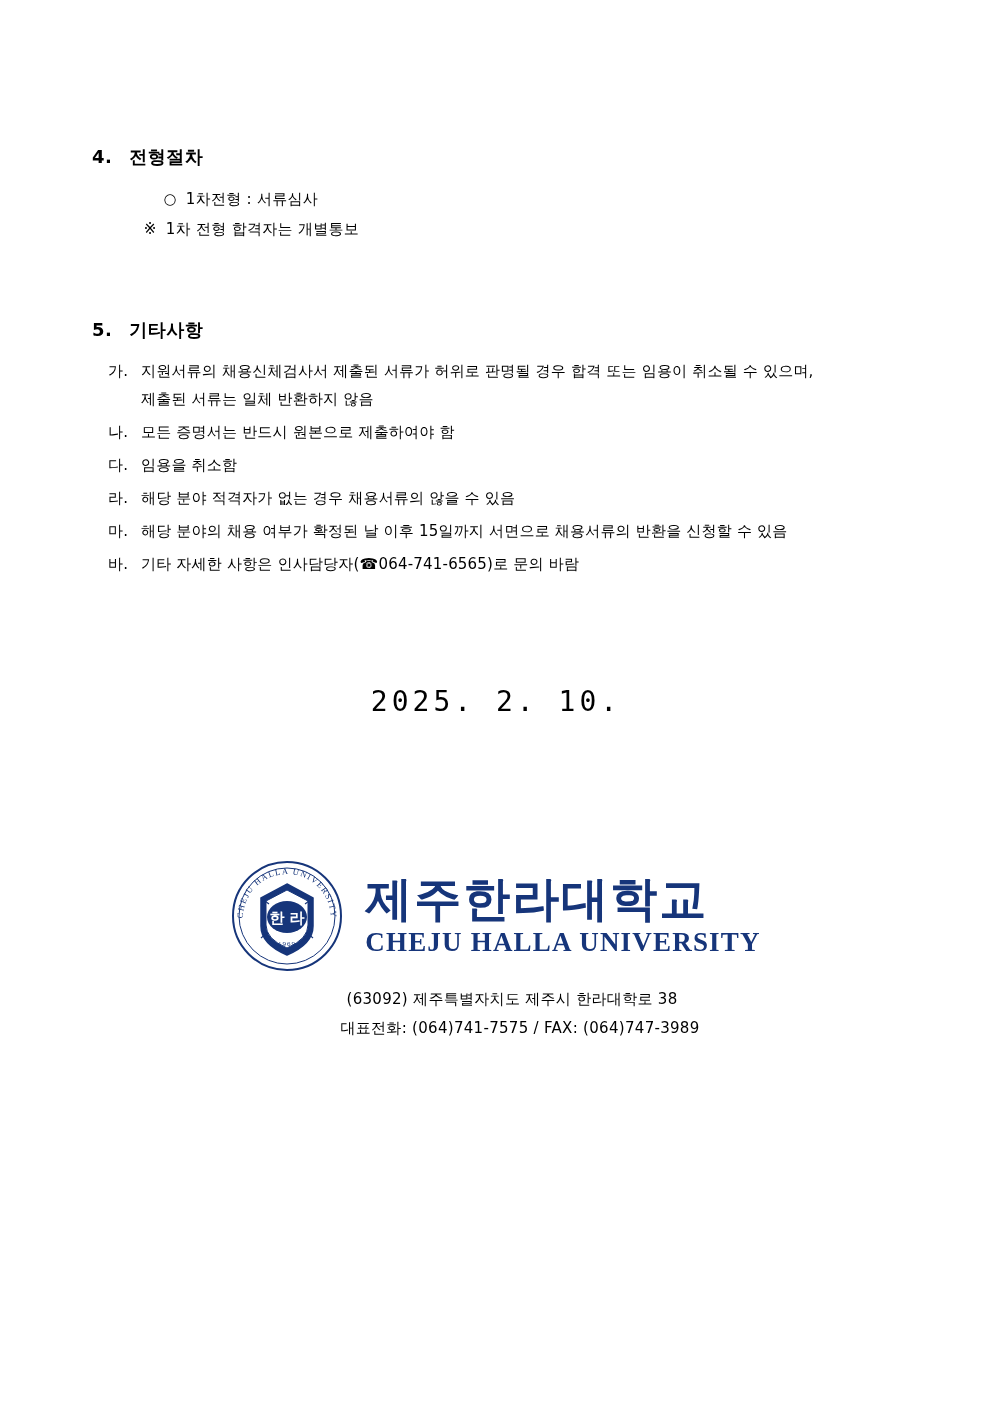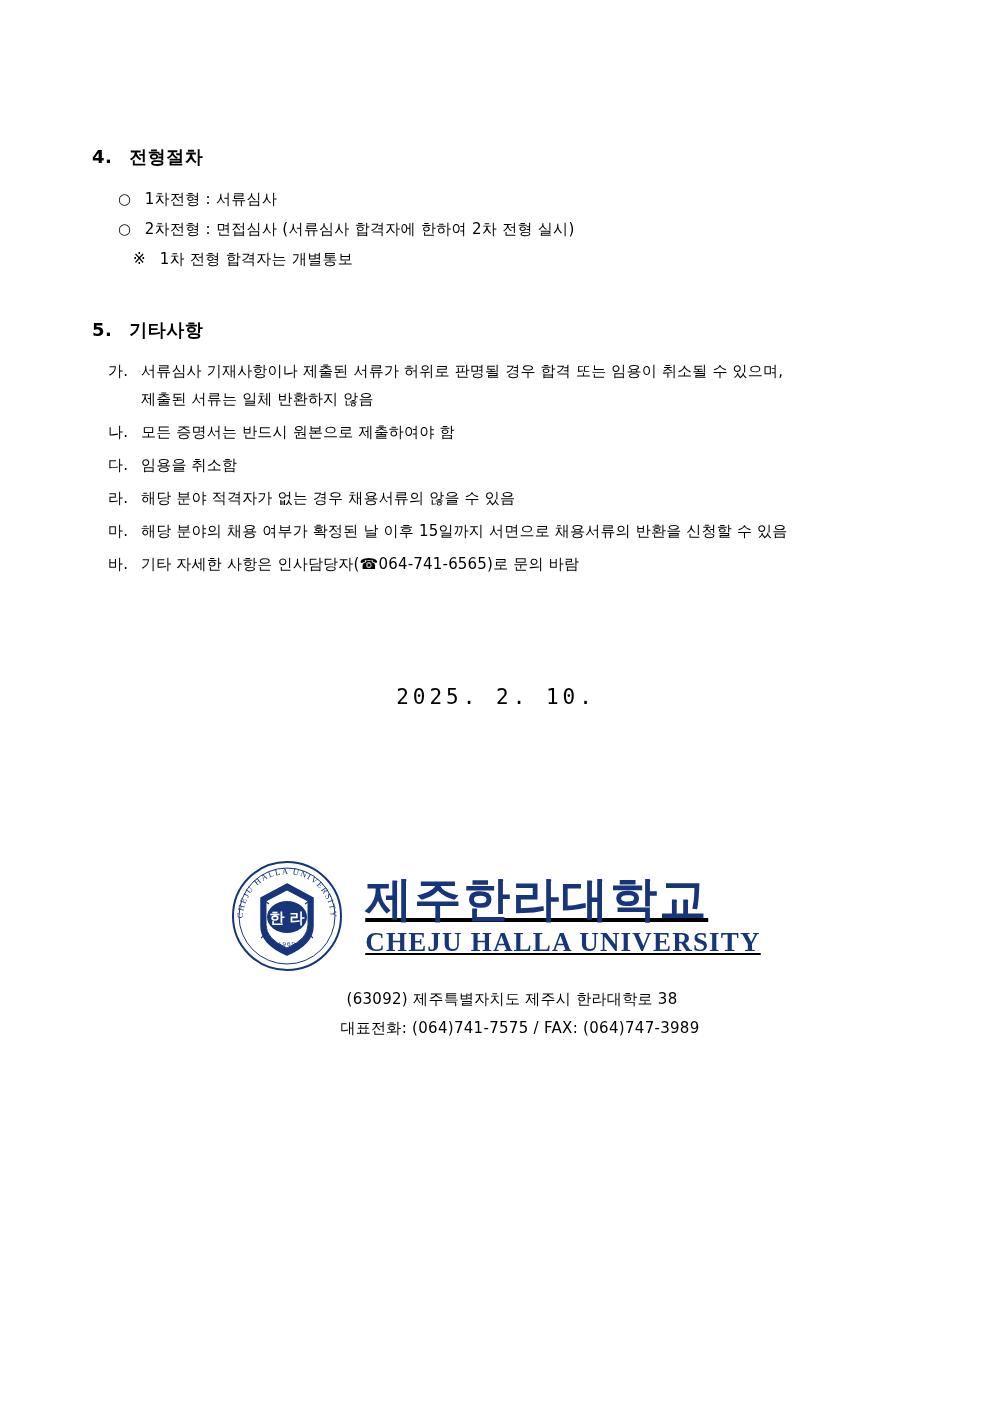--- a/index.html
+++ b/index.html
@@ -38,29 +38,29 @@
   .sec-title { display: inline-block; margin-left: 10px; }
 
   
   .list4 {
     position: absolute;
     left: 118px;
     top: 184px;
     font-size: 15px;
     line-height: 30px;
   }
-  .list4 .row { white-space: nowrap; }
+  .list4 .row { white-space: nowrap; text-align: center; }
   .list4 .marker {
     display: inline-block;
     width: 22px;
   }
   .list4 .txt { letter-spacing: 0.3px; }
 
   
-  .note-row { margin-left: 15px; }
+  .note-row { margin-left: 21px; }
 
   
   .list5 {
     position: absolute;
     left: 108px;
     top: 357px;
     width: 800px;
     font-size: 15px;
   }
   .item5 {
@@ -81,21 +81,21 @@
   }
   .phone-sym { font-family: "DejaVu Sans", sans-serif; }
 
   
   .date {
     position: absolute;
     top: 685px;
     left: 0;
     width: 992px;
     text-align: center;
-    font-size: 21px;
+    font-size: 28px;
     letter-spacing: 4px;
     font-family: "DejaVu Sans Mono", monospace;
   }
 
   
   .logo-block {
     position: absolute;
     top: 860px;
     left: 0;
     width: 992px;
@@ -106,21 +106,20 @@
   .emblem {
     width: 112px;
     height: 112px;
     position: relative;
     margin-right: 22px;
   }
   .logo-text {
     display: flex;
     flex-direction: column;
     justify-content: center;
-    text-decoration: underline;
   }
   .logo-kr {
     font-size: 47px;
     font-weight: 700;
     color: #16357a;
     letter-spacing: 2px;
     line-height: 1.05;
     font-family: "DejaVu Sans", "Liberation Sans", sans-serif;
   }
   .logo-en {
@@ -154,40 +153,36 @@
   <div class="section sec-4">
     <span class="sec-num">4.</span>
     <span class="sec-title">전형절차</span>
   </div>
 
   <div class="list4">
     <div class="row">
       <span class="marker">○</span>
       <span class="txt">1차전형 : 서류심사</span>
     </div>
-    <div class="row">
-      <span class="marker">○</span>
-      <span class="txt">2차전형 : 면접심사 (서류심사 합격자에 한하여 2차 전형 실시)</span>
-    </div>
     <div class="row note-row">
       <span class="marker">※</span>
       <span class="txt">1차 전형 합격자는 개별통보</span>
     </div>
   </div>
 
   <div class="section sec-5">
     <span class="sec-num">5.</span>
     <span class="sec-title">기타사항</span>
   </div>
 
   <div class="list5">
 
     <div class="item5">
       <span class="kr-marker">가.</span>
-      <span class="cont-line">서류심사 기재사항이나 제출된 서류가 허위로 판명될 경우 합격 또는 임용이 취소될 수 있으며,</span>
+      <span class="cont-line">지원서류의 채용신체검사서 제출된 서류가 허위로 판명될 경우 합격 또는 임용이 취소될 수 있으며,</span>
       <span class="cont-line">제출된 서류는 일체 반환하지 않음</span>
     </div>
 
     <div class="item5">
       <span class="kr-marker">나.</span>
       <span class="cont-line">모든 증명서는 반드시 원본으로 제출하여야 함</span>
     </div>
 
     <div class="item5">
       <span class="kr-marker">다.</span>

